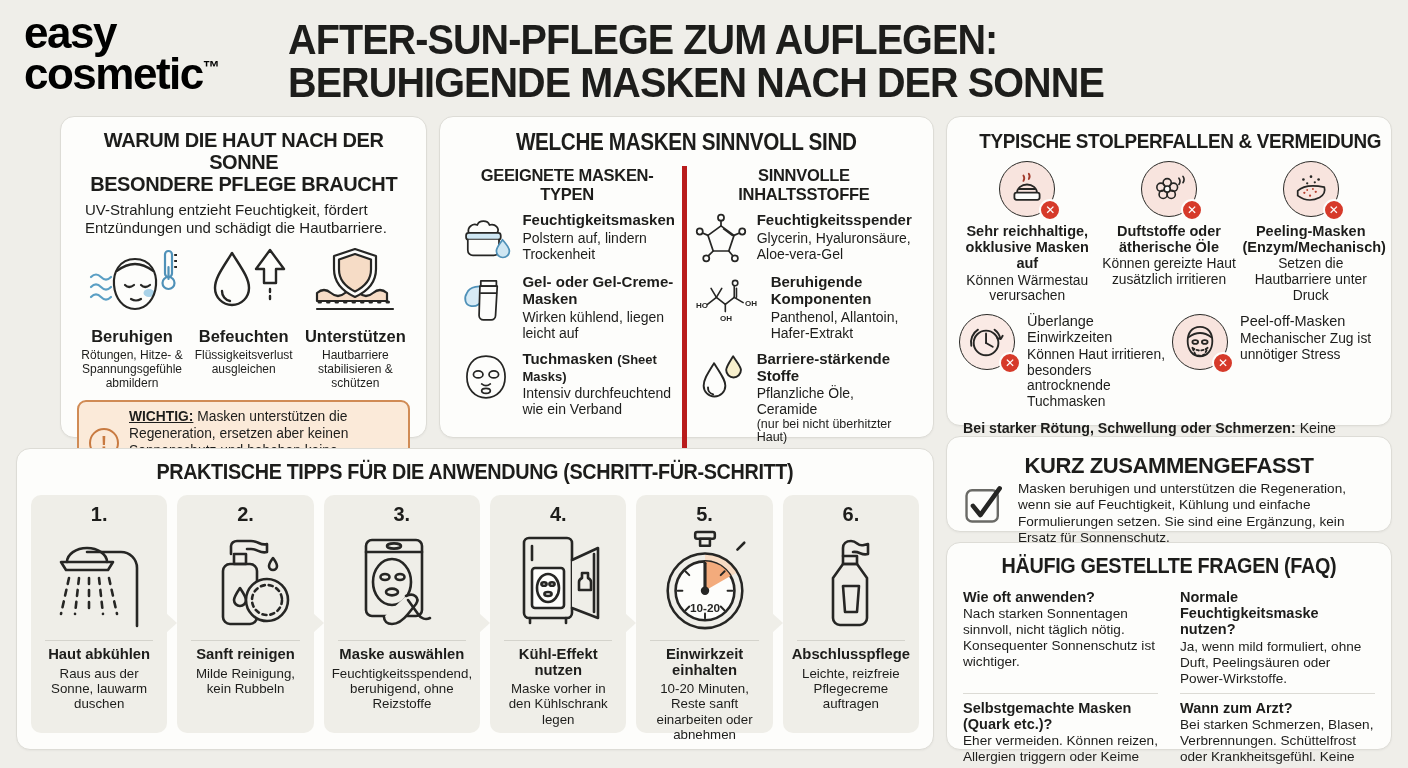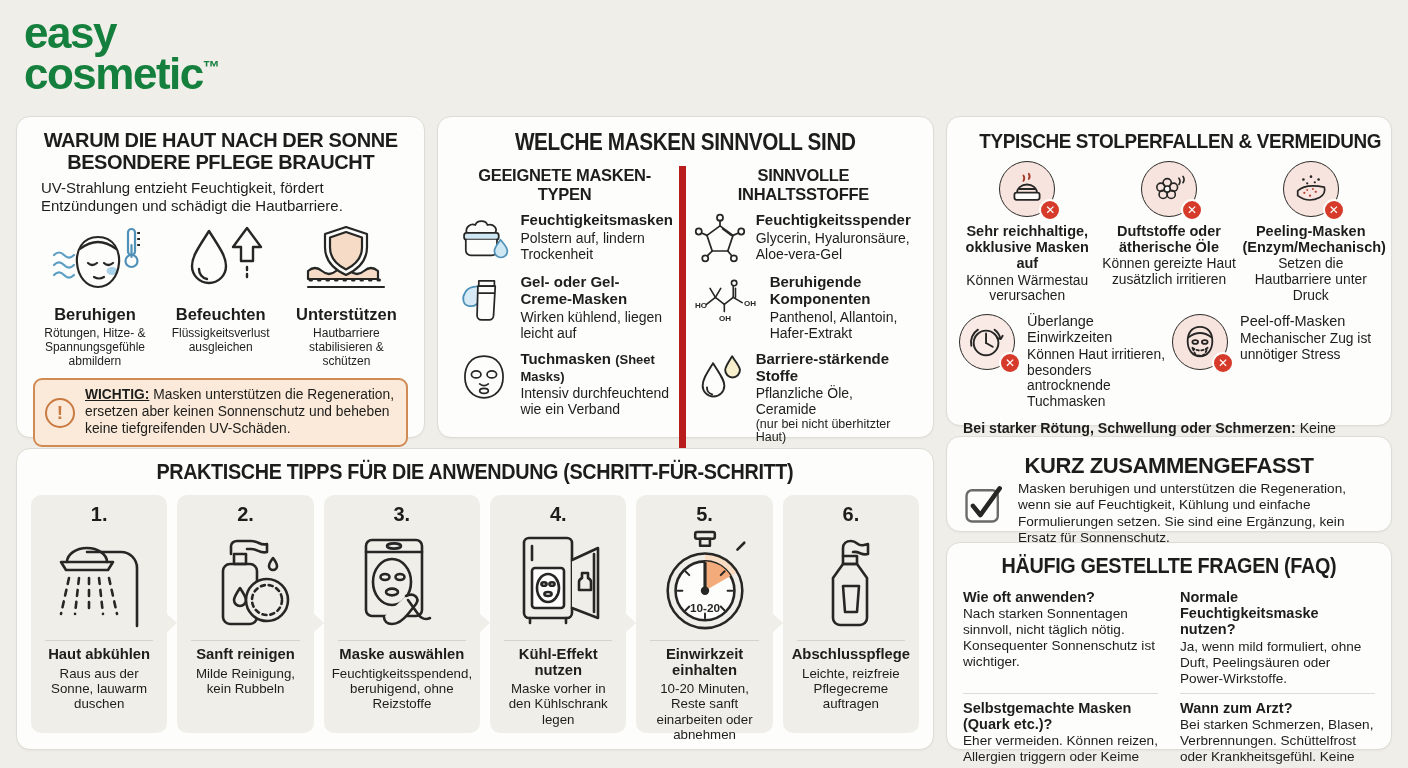--- a/index.html
+++ b/index.html
@@ -3,30 +3,30 @@
 <meta charset="utf-8">
 <style>
   * { margin:0; padding:0; box-sizing:border-box; }
   html,body { width:1408px; height:768px; overflow:hidden; }
   body { background:#efeee9; font-family:"Liberation Sans","DejaVu Sans",sans-serif; color:#1d1d1b; }
 
   .page { position:relative; width:1408px; height:768px; }
 
   
   .header { display:flex; align-items:flex-start; padding:12px 16px 8px 24px; height:116px; }
-  .logo { font-weight:800; font-size:44px; line-height:0.94; letter-spacing:-1.5px; color:#15803d; }
+  .logo { font-weight:800; font-size:44px; line-height:0.94; letter-spacing:-1.5px; color:#000000; }
   .logo .tm { font-size:17px; vertical-align:super; font-weight:700; }
   .header-title { flex:1; padding-left:70px; padding-top:6px; }
   .header-title .t-line { display:block; font-weight:700; font-size:43px; line-height:1.0;
       letter-spacing:-1px; transform:scaleX(0.92); transform-origin:left center; white-space:nowrap; }
 
   
   .layout { display:flex; gap:12px; padding:0 16px; }
   .col-left { width:918px; display:flex; flex-direction:column; gap:10px; }
-  .row-top { display:flex; gap:12px; }
+  .row-top { display:flex; gap:12px;margin-left:44px; }
   .col-right { width:446px; display:flex; flex-direction:column; gap:10px; }
 
   .card { background:#fdfdfb; border:1px solid #dddcd6; border-radius:14px; box-shadow:0 1px 2px rgba(0,0,0,.04); }
 
   .cond { letter-spacing:-0.4px; }
   .squeeze { display:inline-block; transform:scaleX(0.9); transform-origin:center; white-space:nowrap; }
 
   
   .card-why { width:446px; height:322px; padding:12px 10px 8px; }
   .card-why .c-title { text-align:center; font-weight:700; font-size:20px; line-height:1.1; }
@@ -41,21 +41,21 @@
   .excl-circle { flex:0 0 30px; width:30px; height:30px; border:2.5px solid #c87a41; border-radius:50%;
       color:#c87a41; font-weight:800; font-size:19px; display:flex; align-items:center; justify-content:center; }
   .important-box .txt { font-size:13.8px; line-height:1.22; }
   .important-box .txt b { font-weight:700;text-decoration:underline; }
 
   
   .card-masks { flex:1; height:322px; padding:12px 12px 6px; }
   .card-masks .c-title { text-align:center; font-weight:700; font-size:23px; }
   .masks-cols { display:flex; margin-top:10px; }
   .masks-col { width:50%; padding:0 8px; }
-  .masks-col.left { border-right:7px solid #b91c1c; }
+  .masks-col.left { border-right:5px solid #b91c1c; }
   .masks-col .mh { text-align:center; font-weight:700; font-size:16.5px; margin-bottom:8px; letter-spacing:-0.3px; }
   .m-item { display:flex; gap:10px; align-items:flex-start; margin-bottom:10px; }
   .m-item .ico { flex:0 0 52px; height:52px; display:flex; align-items:center; justify-content:center; }
   .m-item .mt { font-weight:700; font-size:15px; line-height:1.12; }
   .m-item .mt .suffix { font-size:13px; }
   .m-item .mx { font-size:14px; line-height:1.15; margin-top:1px; }
   .m-item .mnote { font-size:12.5px; line-height:1.1; }
   .masks-tip { text-align:center; font-size:15px; margin-top:2px; }
   .masks-tip b { font-weight:700; }
 
@@ -115,20 +115,24 @@
 </style>
 </head>
 <body>
 
 <div class="page">
 
   <div class="header">
     <div class="logo">
       <div><span>easy</span></div>
       <div><span>cosmetic</span><span class="tm">™</span></div>
+    </div>
+    <div class="header-title">
+      <span class="t-line">AFTER-SUN-PFLEGE ZUM AUFLEGEN:</span>
+      <span class="t-line">BERUHIGENDE MASKEN NACH DER SONNE</span>
     </div>
   </div>
 
   <div class="layout">
     <div class="col-left">
       <div class="row-top">
 
         <div class="card card-why">
           <div class="c-title cond">
             <div>WARUM DIE HAUT NACH DER SONNE</div>

